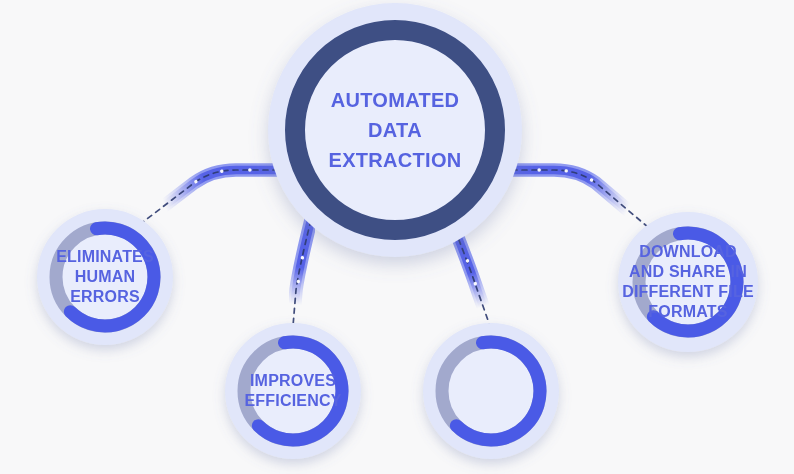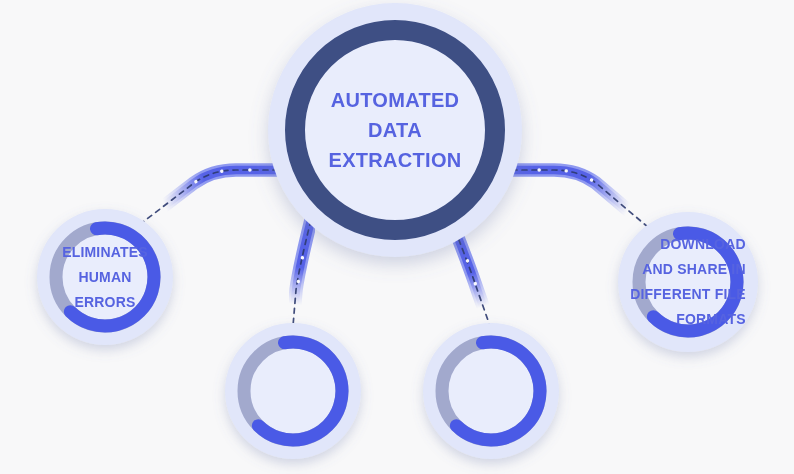--- a/index.html
+++ b/index.html
@@ -33,26 +33,26 @@
     font-weight:bold;
     white-space:pre-line;
     letter-spacing:0.3px;
     pointer-events:none;
   }
   .center-label{
     left:295px;top:55px;width:200px;height:150px;
     font-size:20px;line-height:30px;
   }
   .small-label{
-    font-size:14px;line-height:25px;letter-spacing:0.2px;
+    font-size:16px;line-height:20px;letter-spacing:0.2px;
   }
   .label-eliminates{left:30px;top:235px;width:150px;height:84px;}
   .label-improves{left:218px;top:355px;width:150px;height:72px;}
   .label-saves{left:416px;top:355px;width:150px;height:72px;}
-  .label-download{left:610px;top:240px;width:156px;height:84px;text-align:right;}
+  .label-download{left:610px;top:240px;width:156px;height:84px;}
 </style>
 </head>
 <body>
 
 <div class="stage">
 
   <svg class="scene" width="794" height="474" viewBox="0 0 794 474">
     <defs>
       <filter id="shadow-big" x="-30%" y="-30%" width="160%" height="160%">
         <feDropShadow dx="0" dy="7" stdDeviation="9" flood-color="#6a77a8" flood-opacity="0.30"></feDropShadow>
@@ -163,20 +163,22 @@
   </svg>
 
   <div class="node-label center-label">AUTOMATED
 DATA
 EXTRACTION</div>
 
   <div class="node-label small-label label-eliminates">ELIMINATES
 HUMAN
 ERRORS</div>
 
+  <div class="node-label small-label label-improves">IMPROVES
+EFFICIENCY</div>
 
 
   <div class="node-label small-label label-download">DOWNLOAD
 AND SHARE IN
 DIFFERENT FILE
 FORMATS</div>
 
 </div>
 
 </body></html>

